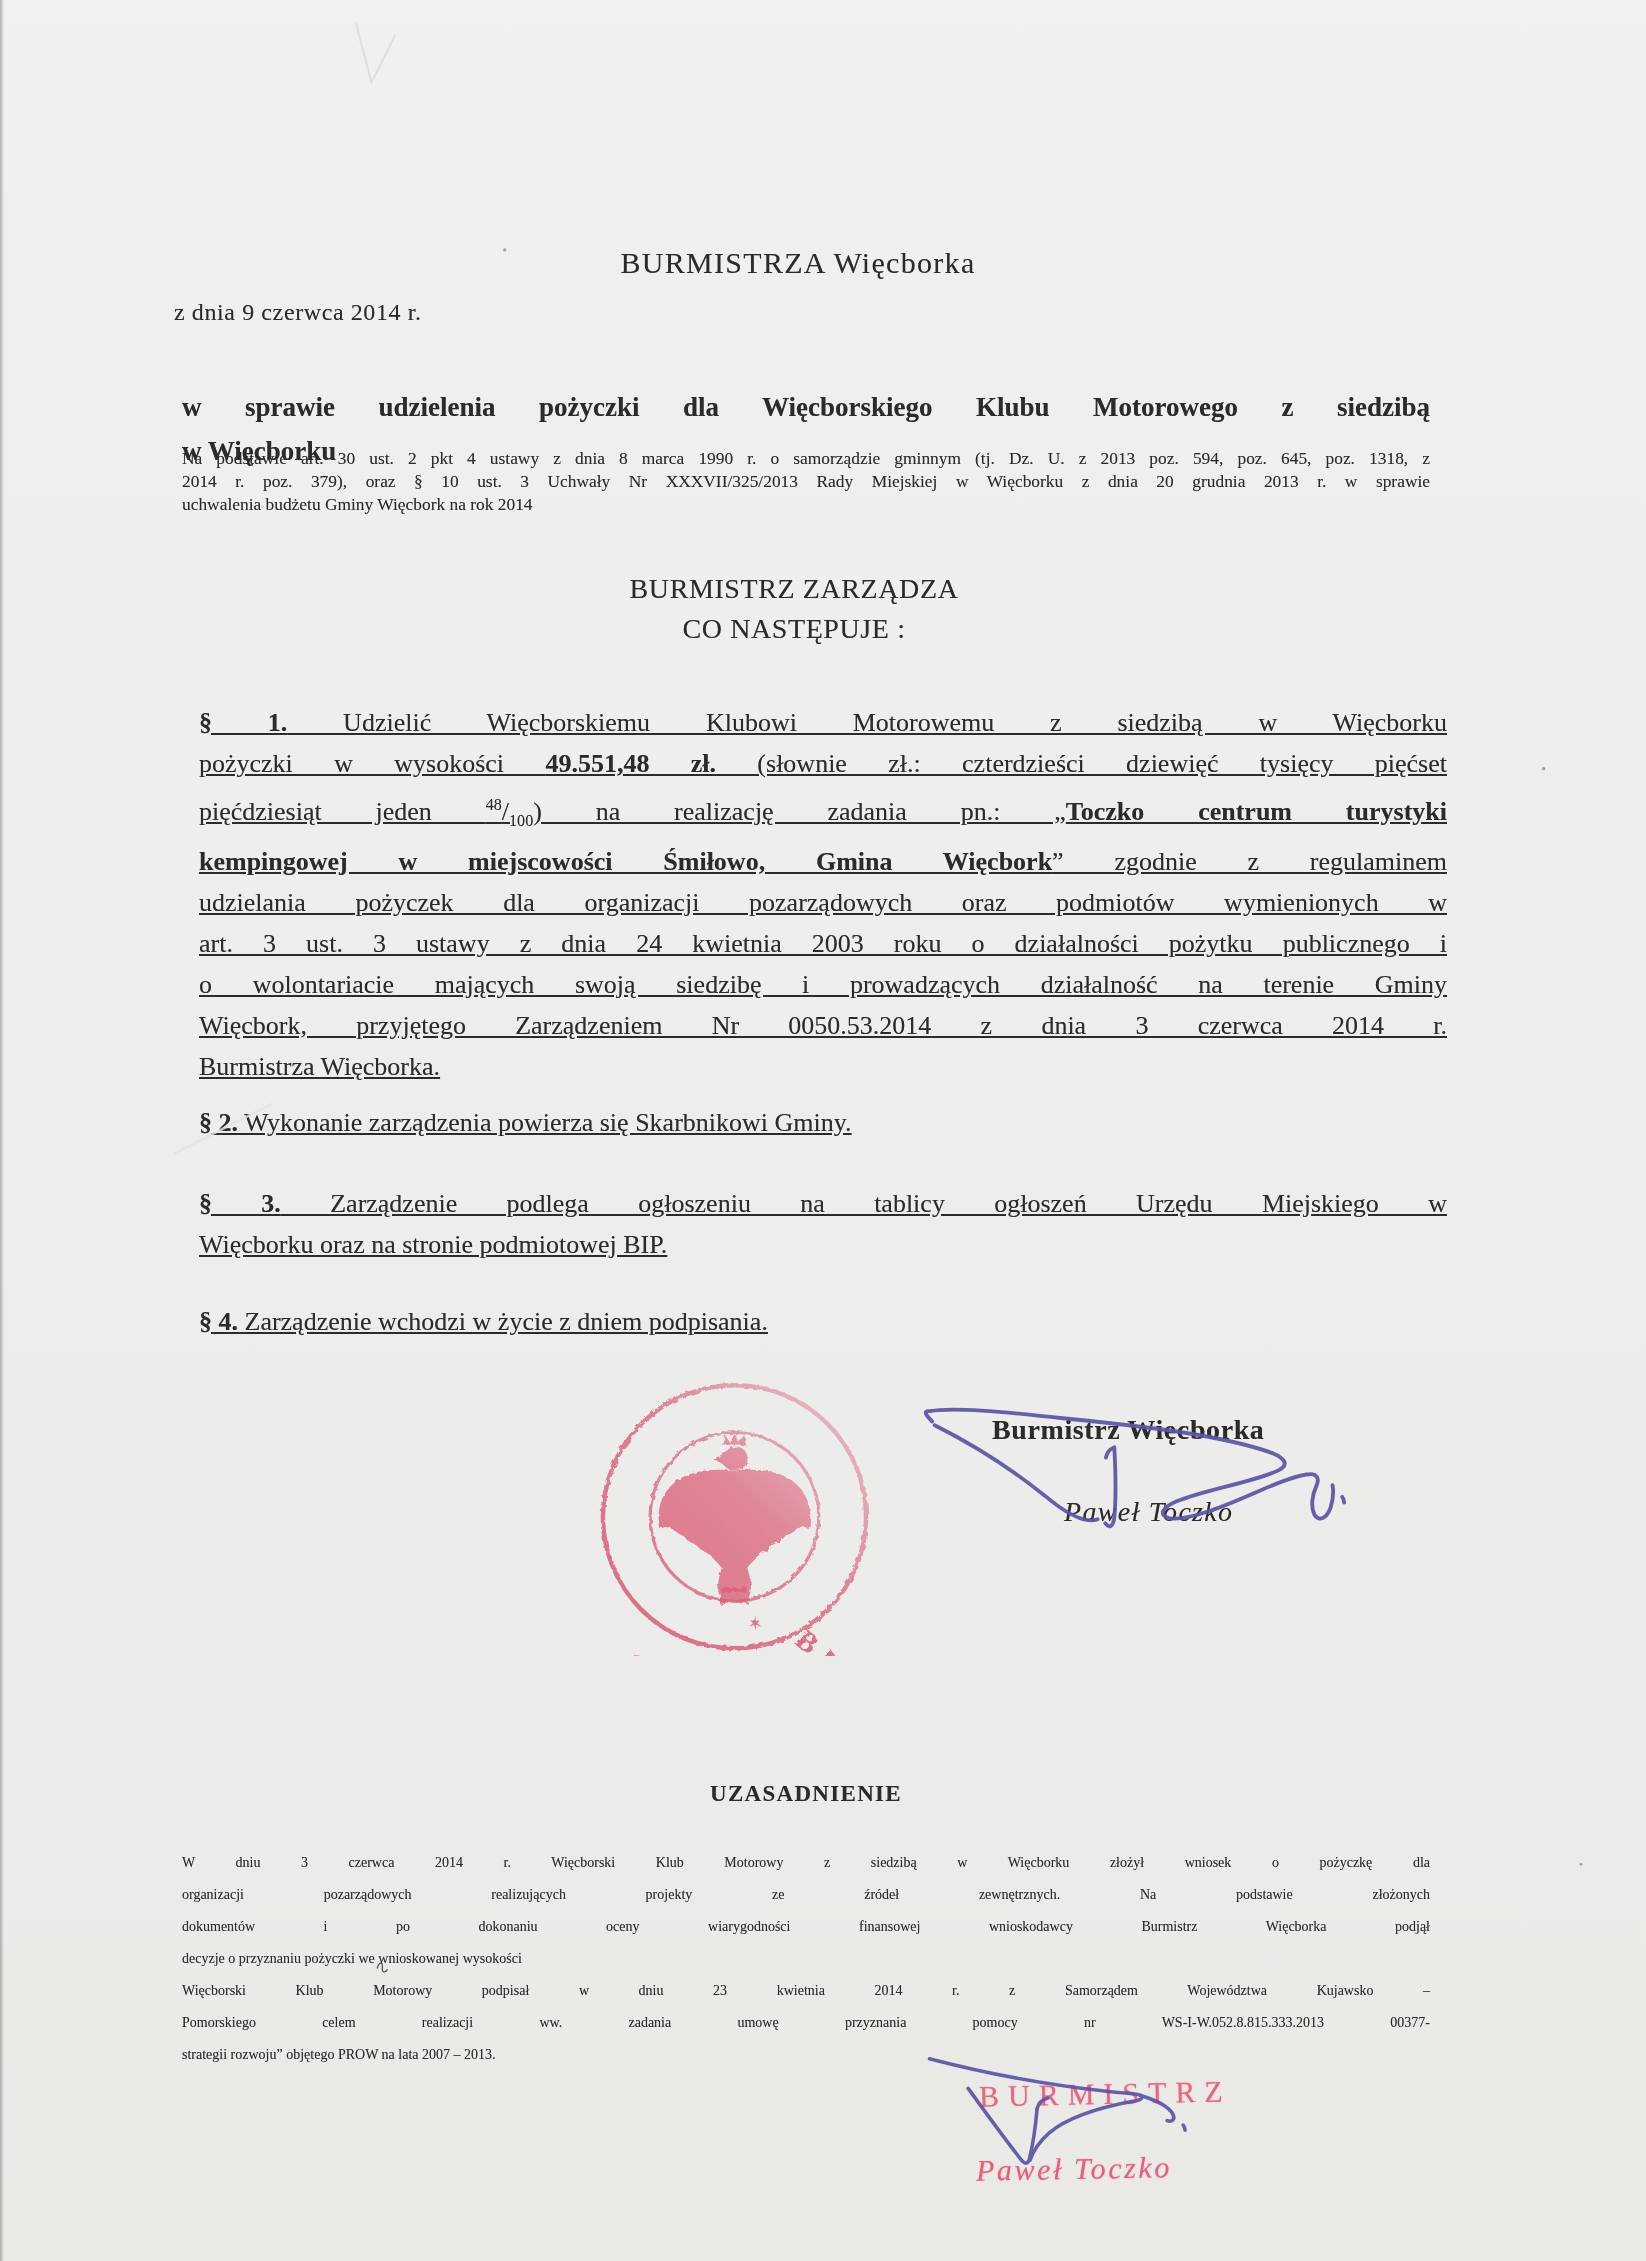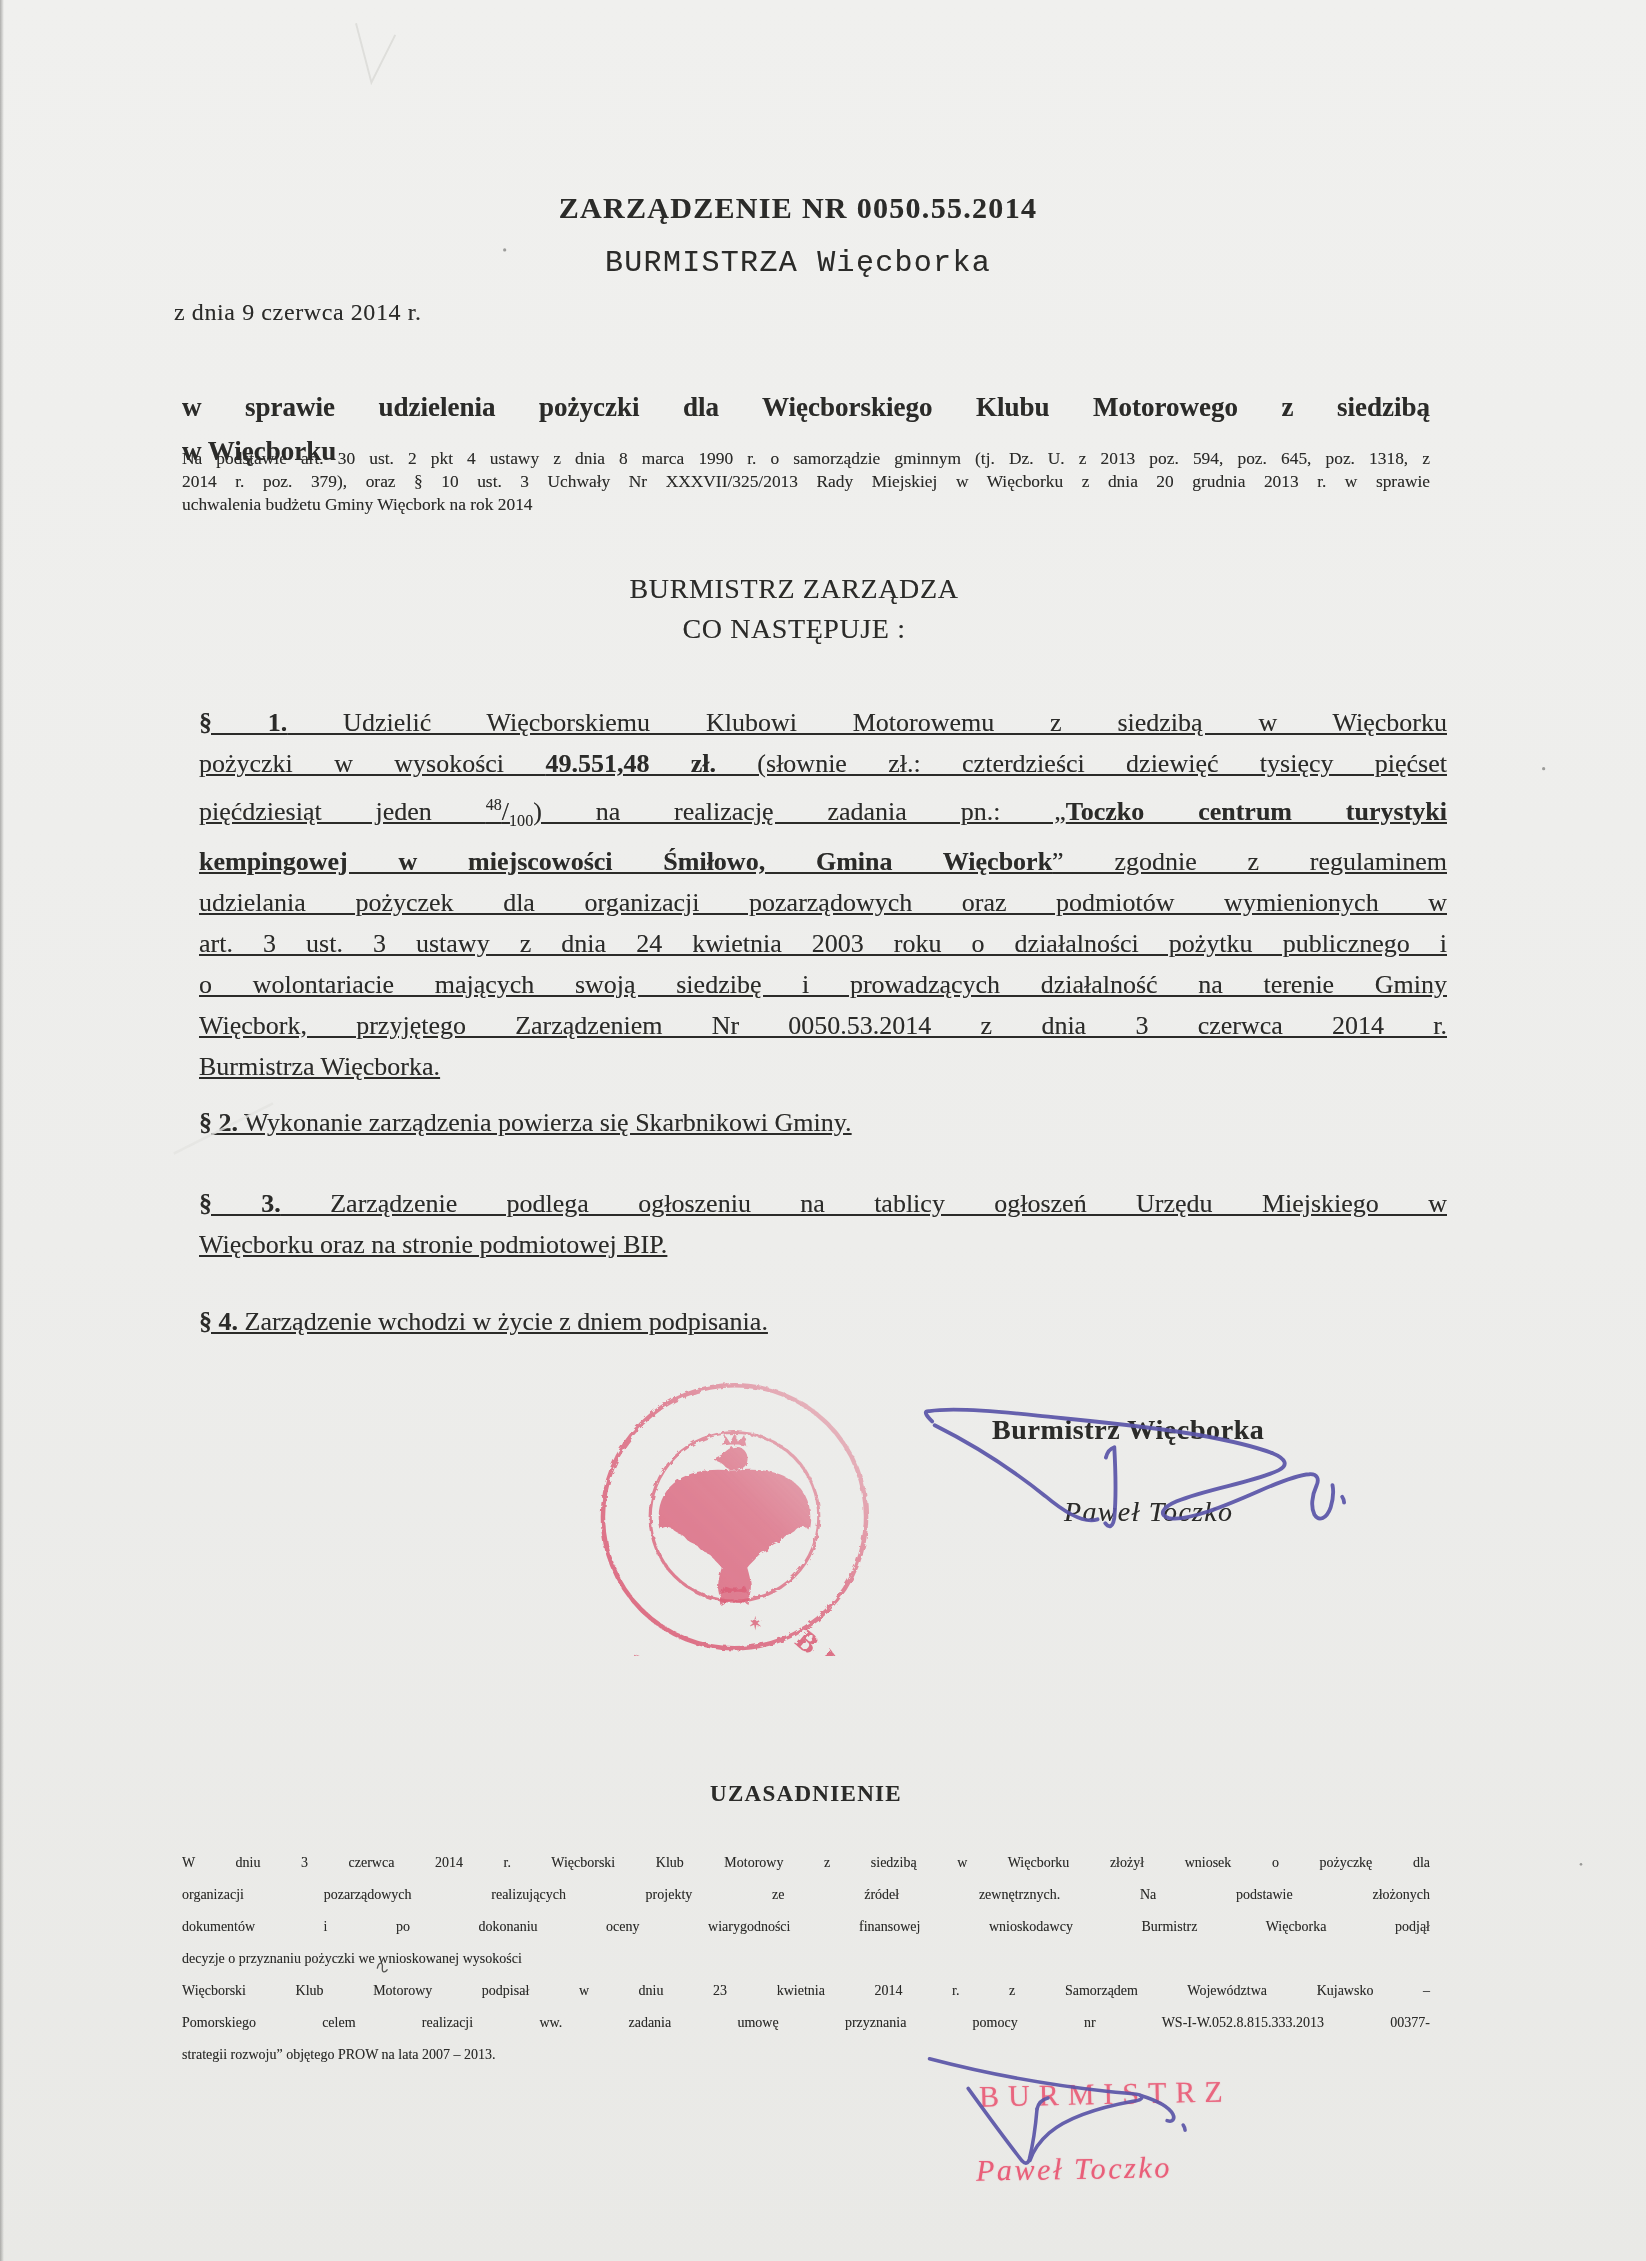--- a/index.html
+++ b/index.html
@@ -13,21 +13,21 @@
     overflow:hidden;
   }
   .txt{position:absolute;text-shadow:0 0 0.6px rgba(43,43,41,.35);}
   .tline{display:block;}
   .tline.just{text-align:justify;text-align-last:justify;}
   .b{font-weight:bold;}
   .sup{vertical-align:super;font-size:62%;}
   .sub{vertical-align:sub;font-size:62%;}
 
   .h-title   {left:174px;width:1248px;top:191px;font-size:30px;font-weight:bold;letter-spacing:1.3px;text-align:center;}
-  .h-sub     {left:174px;width:1248px;top:246px;font-size:30px;letter-spacing:1.3px;text-align:center;font-family:Liberation Mono, monospace;}
+  .h-sub     {left:174px;width:1248px;top:246px;font-size:30px;letter-spacing:1.3px;text-align:center;}
   .h-date    {left:174px;width:1248px;top:299px;font-size:24px;letter-spacing:0.6px;text-align:left;}
 
   .subject   {left:182px;width:1248px;top:385px;font-size:27px;font-weight:bold;line-height:44px;}
   .legal     {left:182px;width:1248px;top:447px;font-size:17.4px;line-height:23px;}
   .orderh    {left:170px;width:1248px;top:569px;font-size:28px;line-height:40px;text-align:center;letter-spacing:0.6px;}
 
   .sec       {left:199px;width:1248px;font-size:26px;line-height:41px;text-decoration:underline;}
   .sec1      {top:702px;}
   .sec2      {top:1102px;}
   .sec3      {top:1183px;}
@@ -48,21 +48,20 @@
   .edge-left{position:absolute;left:0;top:0;width:3.9px;height:100%;
              background:linear-gradient(to right,rgba(120,120,118,.55),rgba(200,200,198,0));}
 </style>
 </head>
 <body>
 
 <div class="page">
 
   <div class="edge-left"></div>
 
-  <div class="txt h-title">ZARZĄDZENIE NR 0050.55.2014</div>
   <div class="txt h-sub">BURMISTRZA Więcborka</div>
   <div class="txt h-date">z dnia 9 czerwca 2014 r.</div>
 
   <div class="txt subject">
       <div class="tline just"><span class="b">w sprawie udzielenia pożyczki dla Więcborskiego Klubu Motorowego z siedzibą</span></div>
       <div class="tline"><span class="b">w Więcborku</span></div>
     </div>
 
   <div class="txt legal">
       <div class="tline just"><span>Na podstawie art. 30 ust. 2 pkt 4 ustawy z dnia 8 marca 1990 r. o samorządzie gminnym (tj. Dz. U. z 2013 poz. 594,  poz. 645, poz. 1318, z</span></div>

